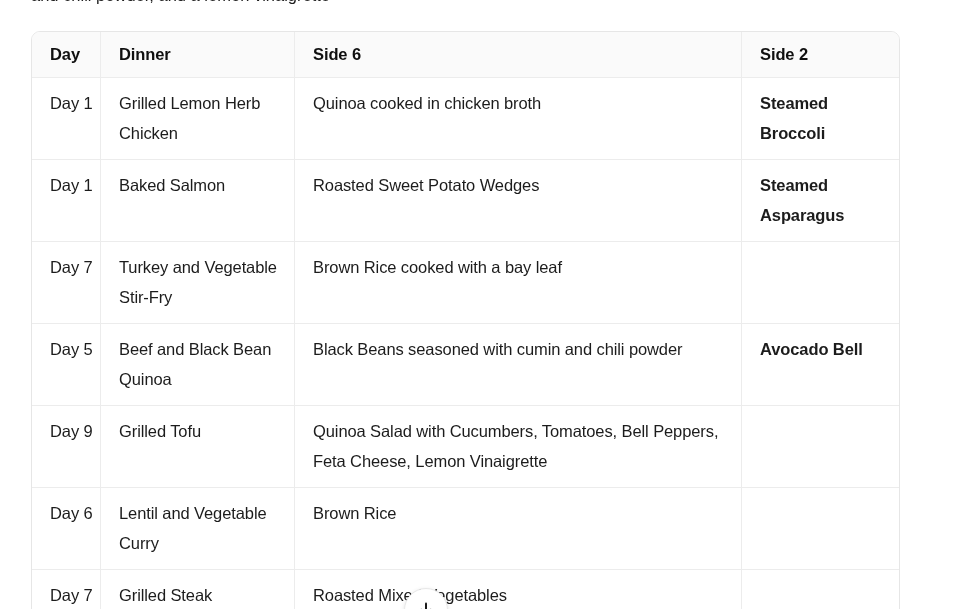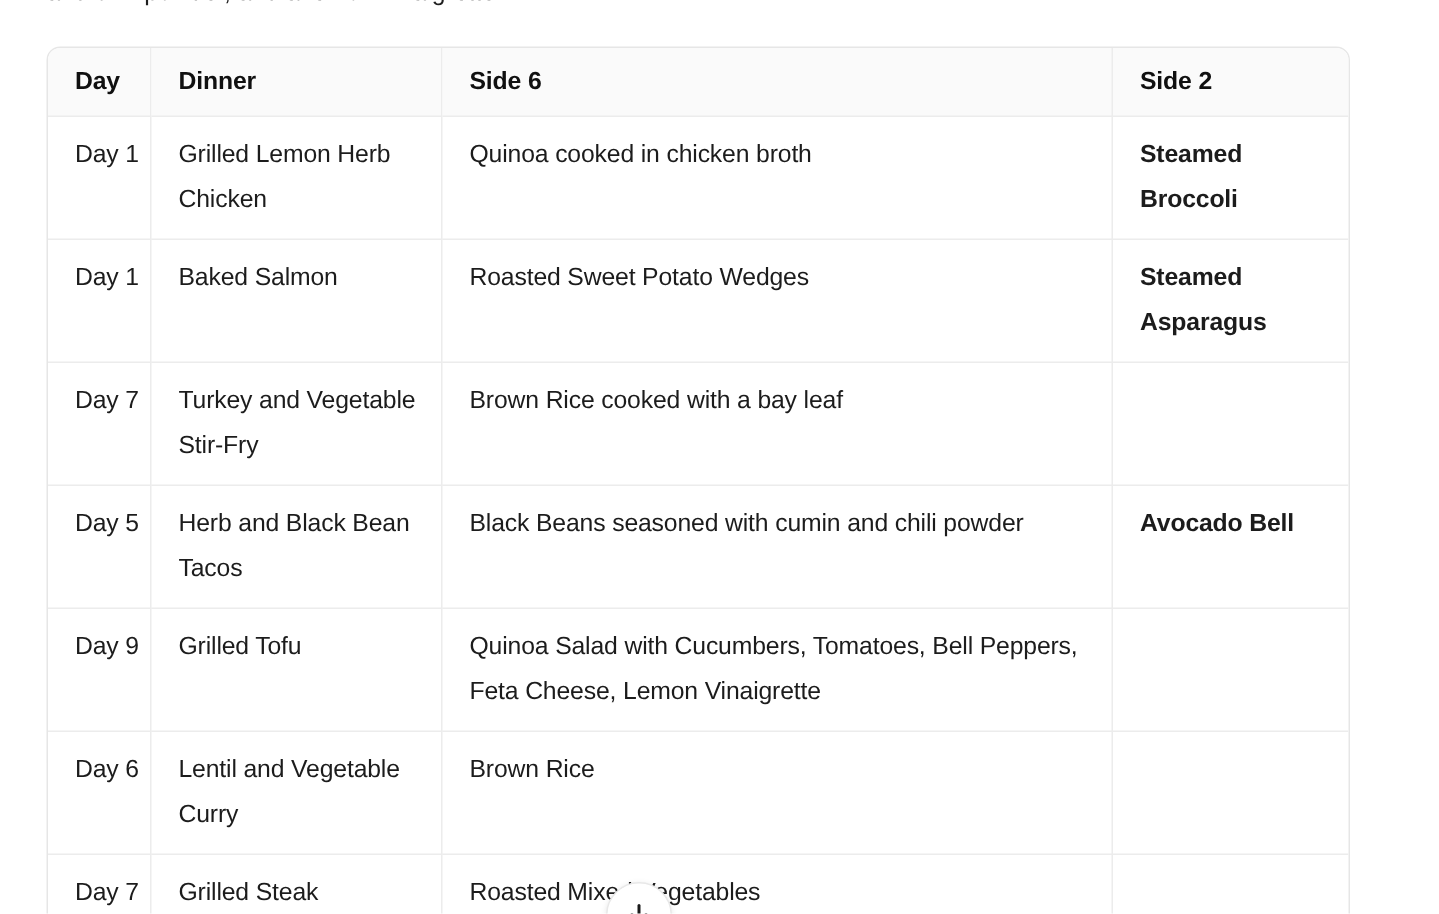--- a/index.html
+++ b/index.html
@@ -147,21 +147,21 @@
           <td>Steamed Asparagus</td>
         </tr>
         <tr class="row-h">
           <td>Day 7</td>
           <td>Turkey and Vegetable Stir-Fry</td>
           <td>Brown Rice cooked with a bay leaf</td>
           <td></td>
         </tr>
         <tr class="row-h">
           <td>Day 5</td>
-          <td>Herb and Black Bean Tacos</td>
+          <td>Beef and Black Bean Quinoa</td>
           <td>Black Beans seasoned with cumin and chili powder</td>
           <td>Avocado Bell</td>
         </tr>
         <tr class="row-h">
           <td>Day 9</td>
           <td>Grilled Tofu</td>
           <td>Quinoa Salad with Cucumbers, Tomatoes, Bell Peppers, Feta Cheese, Lemon Vinaigrette</td>
           <td></td>
         </tr>
         <tr class="row-h">

